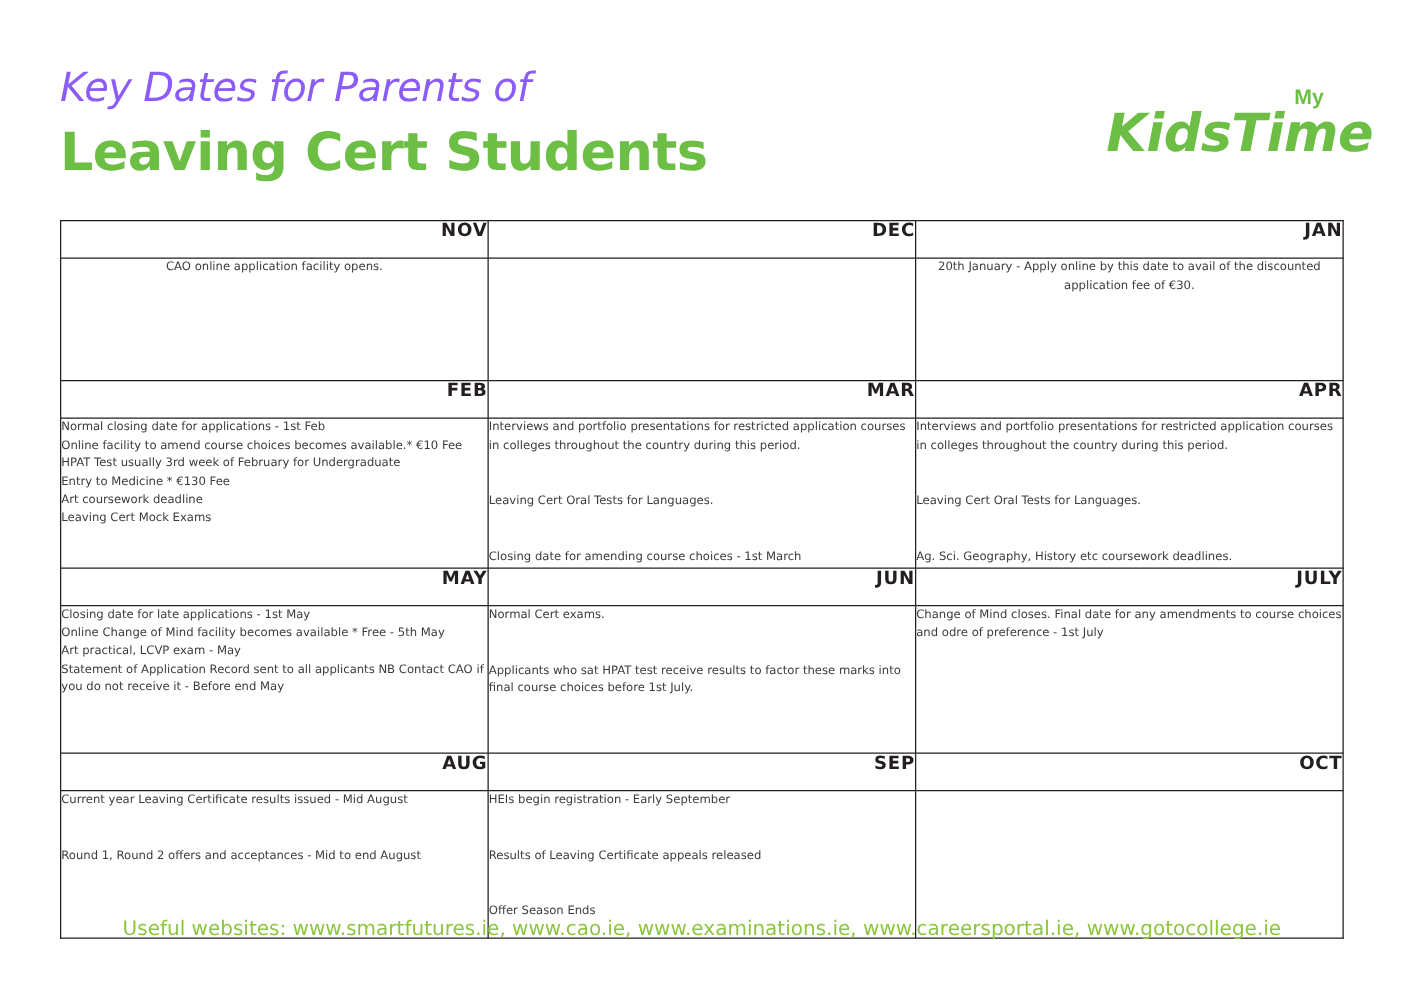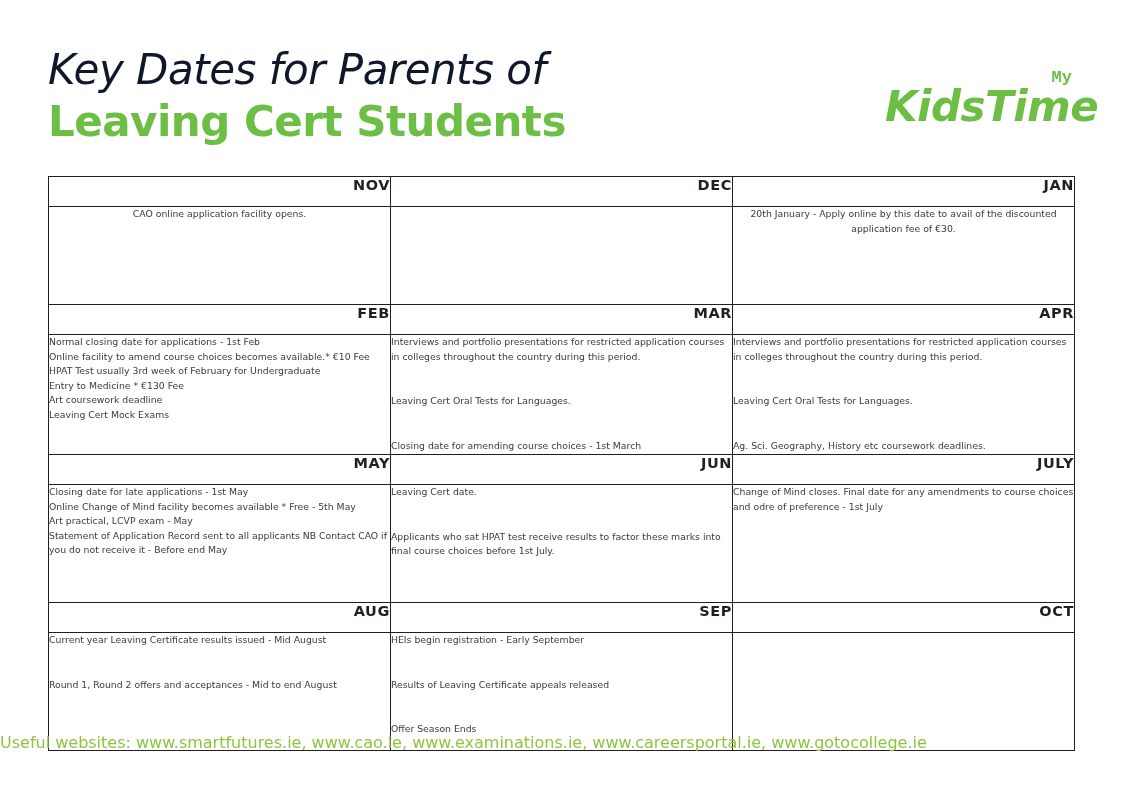--- a/index.html
+++ b/index.html
@@ -29,22 +29,22 @@
   }
   .title-block {
     position: absolute;
     left: 0;
     top: 0;
   }
   .title-line1 {
     font-family: "DejaVu Sans", sans-serif;
     font-style: italic;
     font-weight: 400;
-    font-size: 42px;
-    color: #0f172a;
+    font-size: 32px;
+    color: #8b5cf6;
     line-height: 52px;
     letter-spacing: -0.5px;
     white-space: nowrap;
   }
   .title-line2 {
     font-family: "DejaVu Sans", sans-serif;
     font-weight: 700;
     font-size: 42px;
     color: #6cbe45;
     line-height: 52px;
@@ -54,27 +54,27 @@
   .logo {
     position: absolute;
     right: 0;
     top: 24px;
     width: 190px;
     height: 60px;
     text-align: right;
   }
   .logo-my {
     display: inline-block;
-    font-family: Liberation Mono, monospace;
+    font-family: Liberation Sans, sans-serif;
     font-weight: 700;
     font-size: 17px;
     color: #6cbe45;
     vertical-align: top;
     line-height: 20px;
-    margin-right: 3px;
+    margin-right: 16px;
   }
   .logo-kidstime {
     display: inline-block;
     font-family: "DejaVu Sans", sans-serif;
     font-weight: 700;
     font-style: italic;
     font-size: 42px;
     color: #6cbe45;
     line-height: 38px;
     letter-spacing: -0.5px;
@@ -121,21 +121,21 @@
   .content-cell p.gap {
     margin-top: 30px;
   }
 
   
   .footer {
     position: absolute;
     left: 0;
     top: 732px;
     width: 1123px;
-    text-align: left;
+    text-align: center;
     font-family: "DejaVu Sans", sans-serif;
     font-size: 16px;
     color: #8cc63e;
     line-height: 22px;
   }
   .footer .sep { color: #8cc63e; }
 </style>
 </head>
 <body>
 
@@ -201,21 +201,21 @@
         <td class="month-cell">JULY</td>
       </tr>
       <tr class="r3">
         <td class="content-cell">
           <p>Closing date for late applications - 1st May</p>
           <p>Online Change of Mind facility becomes available * Free - 5th May</p>
           <p>Art practical, LCVP exam - May</p>
           <p>Statement of Application Record sent to all applicants NB Contact CAO if you do not receive it - Before end May</p>
         </td>
         <td class="content-cell">
-          <p>Leaving Cert date.</p>
+          <p>Normal Cert exams.</p>
           <p class="gap">Applicants who sat HPAT test receive results to factor these marks into final course choices before 1st July.</p>
         </td>
         <td class="content-cell">
           <p>Change of Mind closes. Final date for any amendments to course choices and odre of preference - 1st July</p>
         </td>
       </tr>
 
       <tr class="r4">
         <td class="month-cell">AUG</td>
         <td class="month-cell">SEP</td>

